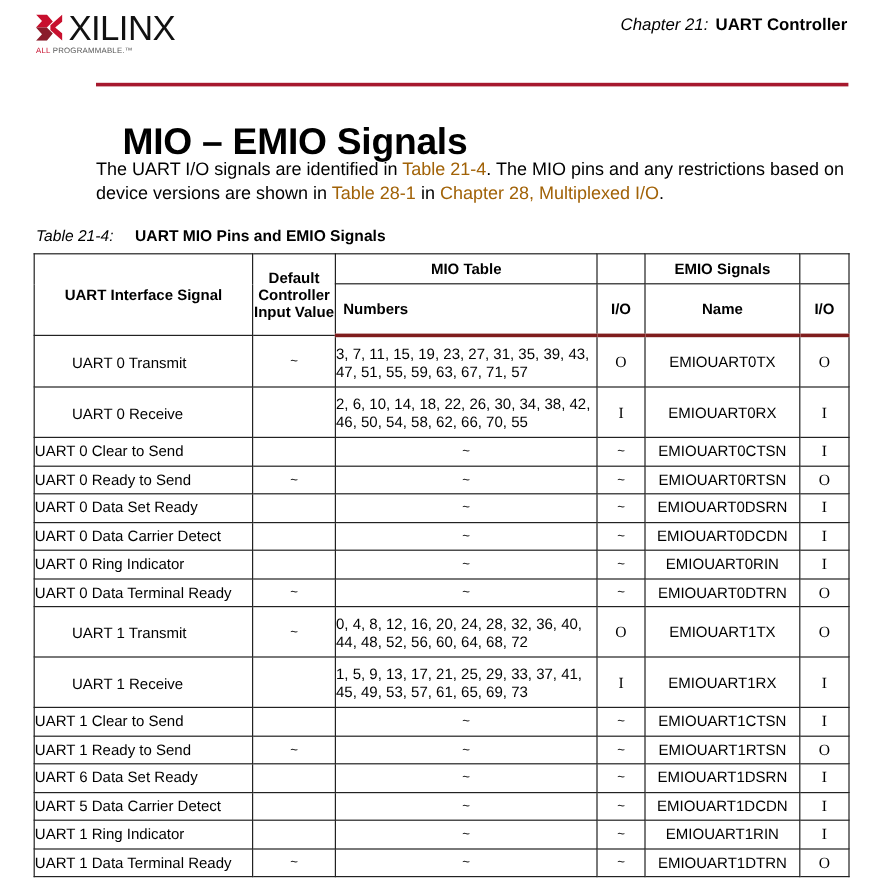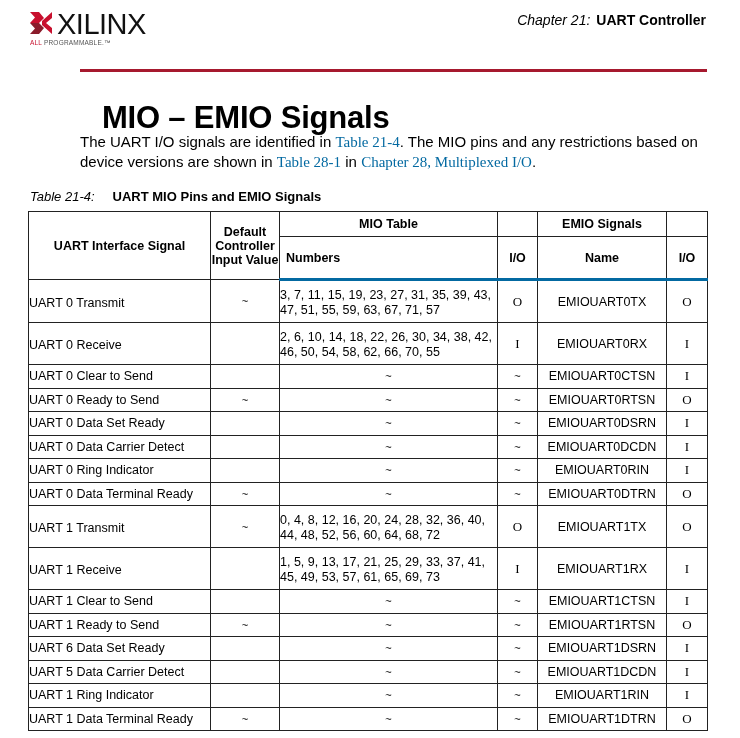--- a/index.html
+++ b/index.html
@@ -13,35 +13,35 @@
               font-size:6.5px; color:#555; letter-spacing:0.2px; white-space:nowrap; }
   .logo-tag .all { color:#c8102e; }
   .chapter { position:absolute; right:34px; top:12px; font-size:14px; font-family:"Liberation Sans", sans-serif; }
   .chapter .num { font-style:italic; }
   .chapter .title { font-weight:bold; margin-left:6px; }
   .rule { position:absolute; left:80px; top:69px; width:627px; height:3px; background:#a6192e; }
   .heading { position:absolute; left:90px; top:88px; font-size:31px; font-weight:bold;
              font-family:"Liberation Sans", sans-serif; margin:12px; letter-spacing:-0.2px; }
   .para { position:absolute; left:80px; top:132px; width:640px; font-size:15px; line-height:20px;
           font-family:"Liberation Sans", sans-serif; }
-  .para a { color:#0369a1; text-decoration:none;font-family:Liberation Serif, serif; }
+  .para a { color:#a16207; text-decoration:none; }
   .caption { position:absolute; left:30px; top:189px; font-size:13px; font-family:"Liberation Sans", sans-serif; }
   .caption .cnum { font-style:italic; }
   .caption .ctitle { font-weight:bold; margin-left:18px; }
   table.sig { position:absolute; left:28px; top:211px; border-collapse:collapse; table-layout:fixed;
               font-family:"Liberation Sans", sans-serif; font-size:12.5px; }
   table.sig td, table.sig th { border:1px solid #222; padding:0; vertical-align:middle; }
   table.sig th { font-weight:bold; font-size:12.5px; text-align:center; }
   table.sig th.left { text-align:left; padding-left:6px; }
-  tr.hdr2 th { border-bottom:3px solid #0369a1; }
+  tr.hdr2 th { border-bottom:3px solid #7f1d1d; }
   td.sig-name { text-align:left; padding:0 5px; vertical-align:top; }
   td.center { text-align:center; }
   td.nums { text-align:left; padding:0 6px; line-height:15.5px; vertical-align:top; }
   tr.two td { height:38px; }
-  tr.two td.sig-name { padding-top:3px; }
+  tr.two td.sig-name { padding-top:3px;padding-left:31px; }
   tr.two td.nums { padding-top:3px; }
   tr.one td { height:22.5px; }
   td.io { font-family:"Liberation Serif", serif; font-size:13px; }
   .tilde { font-size:11px; }
 </style>
 </head>
 <body>
 
 <div class="logo">
   <svg class="logo-mark" viewBox="0 0 22 22">

